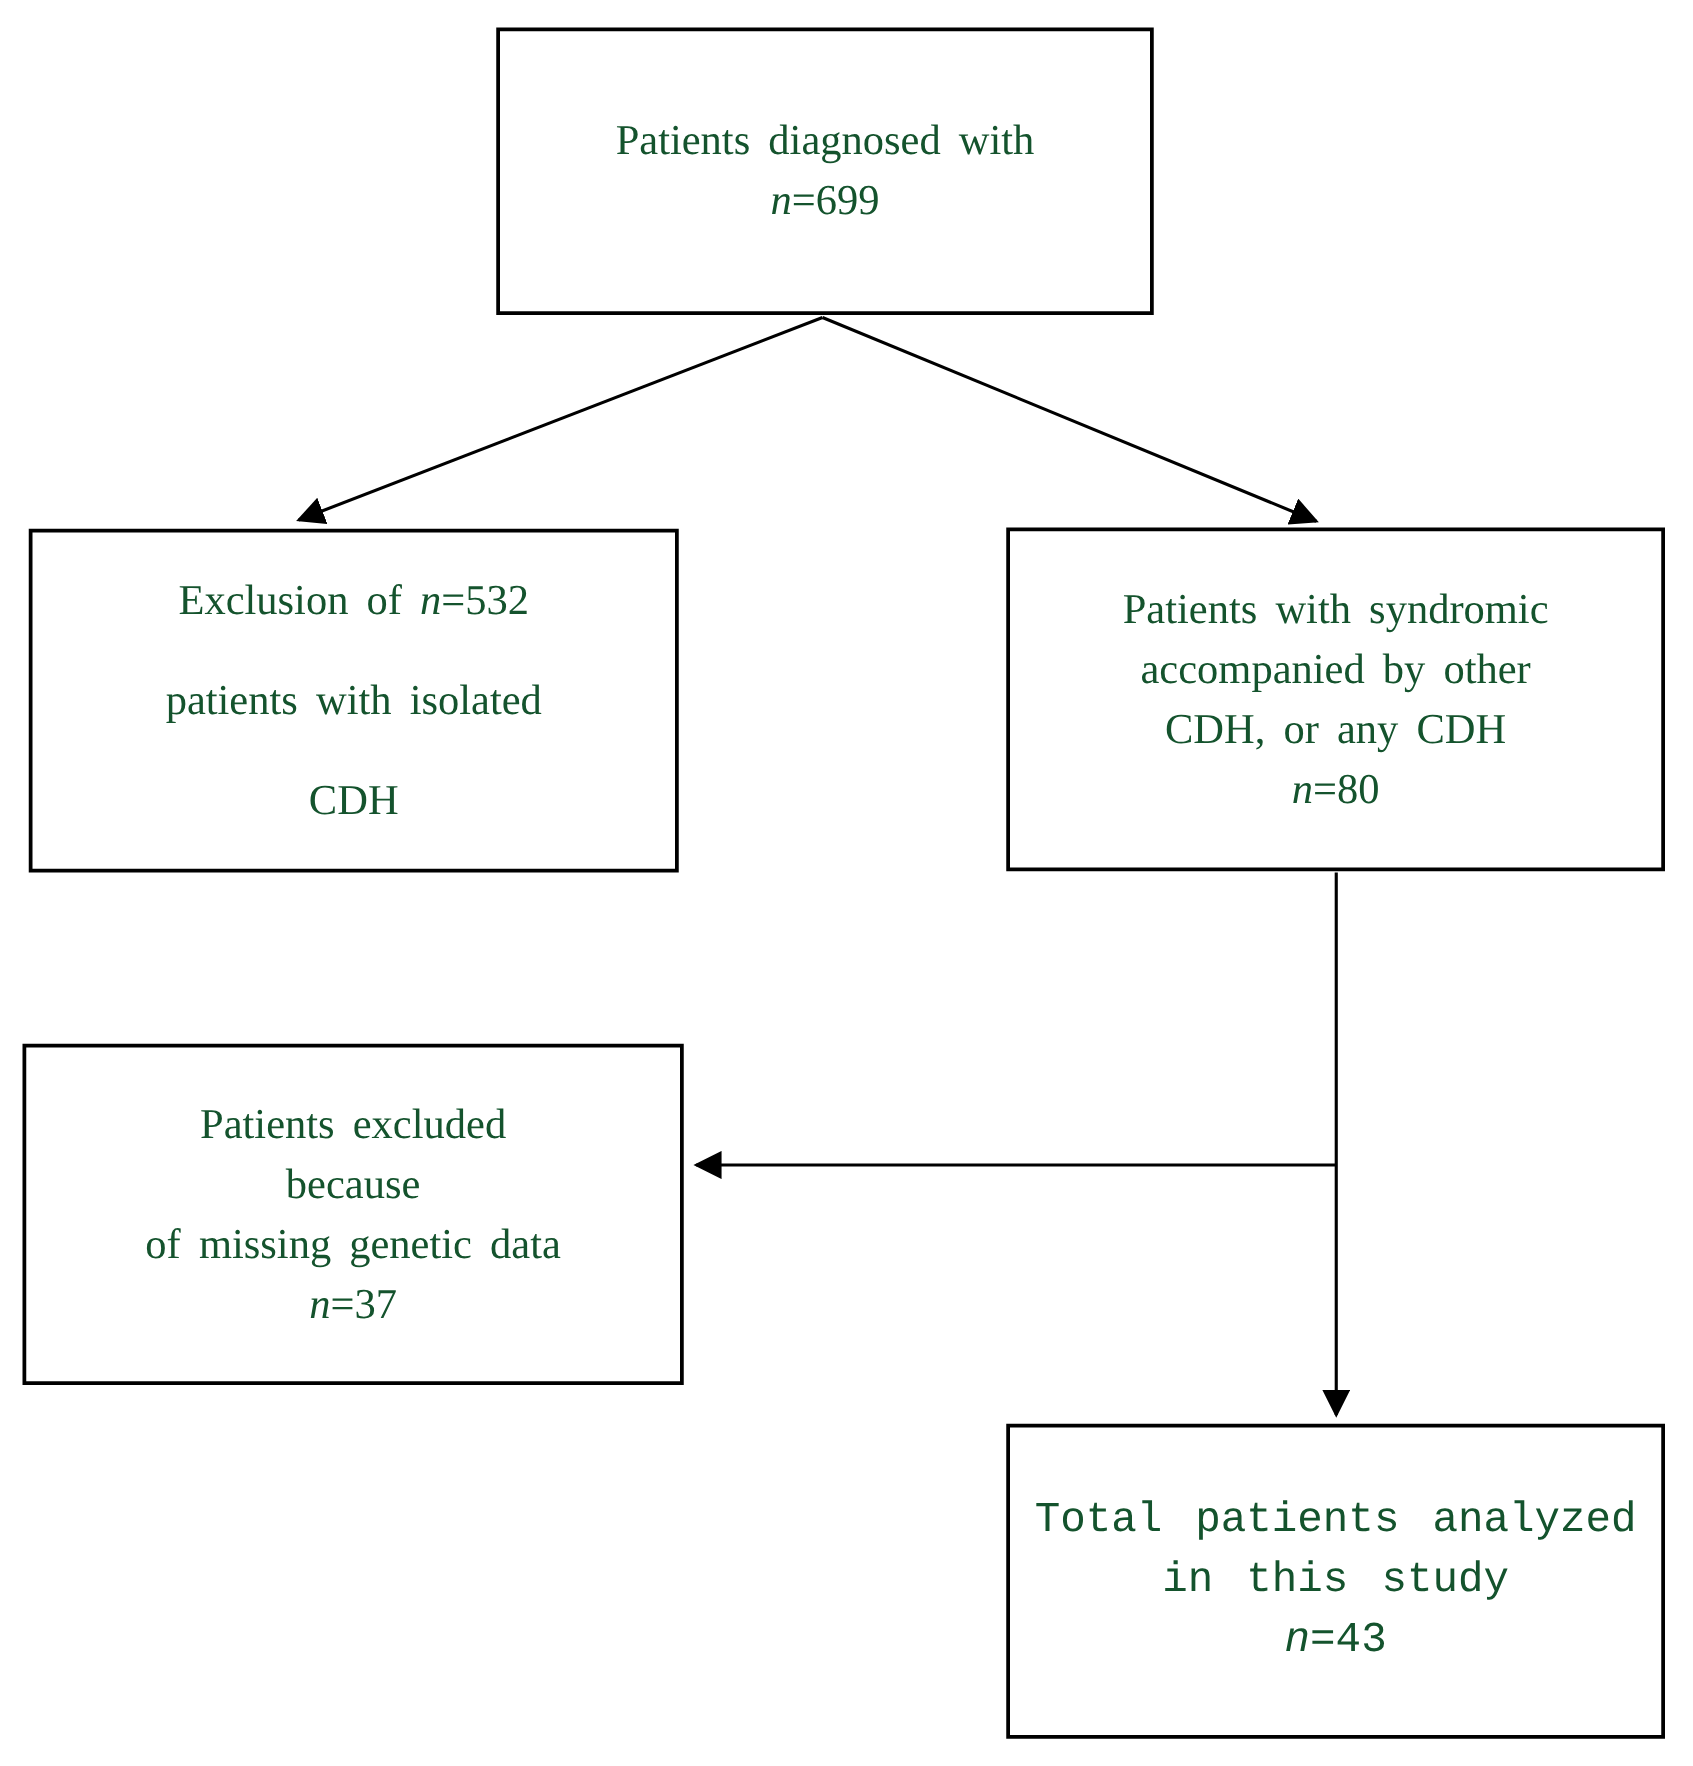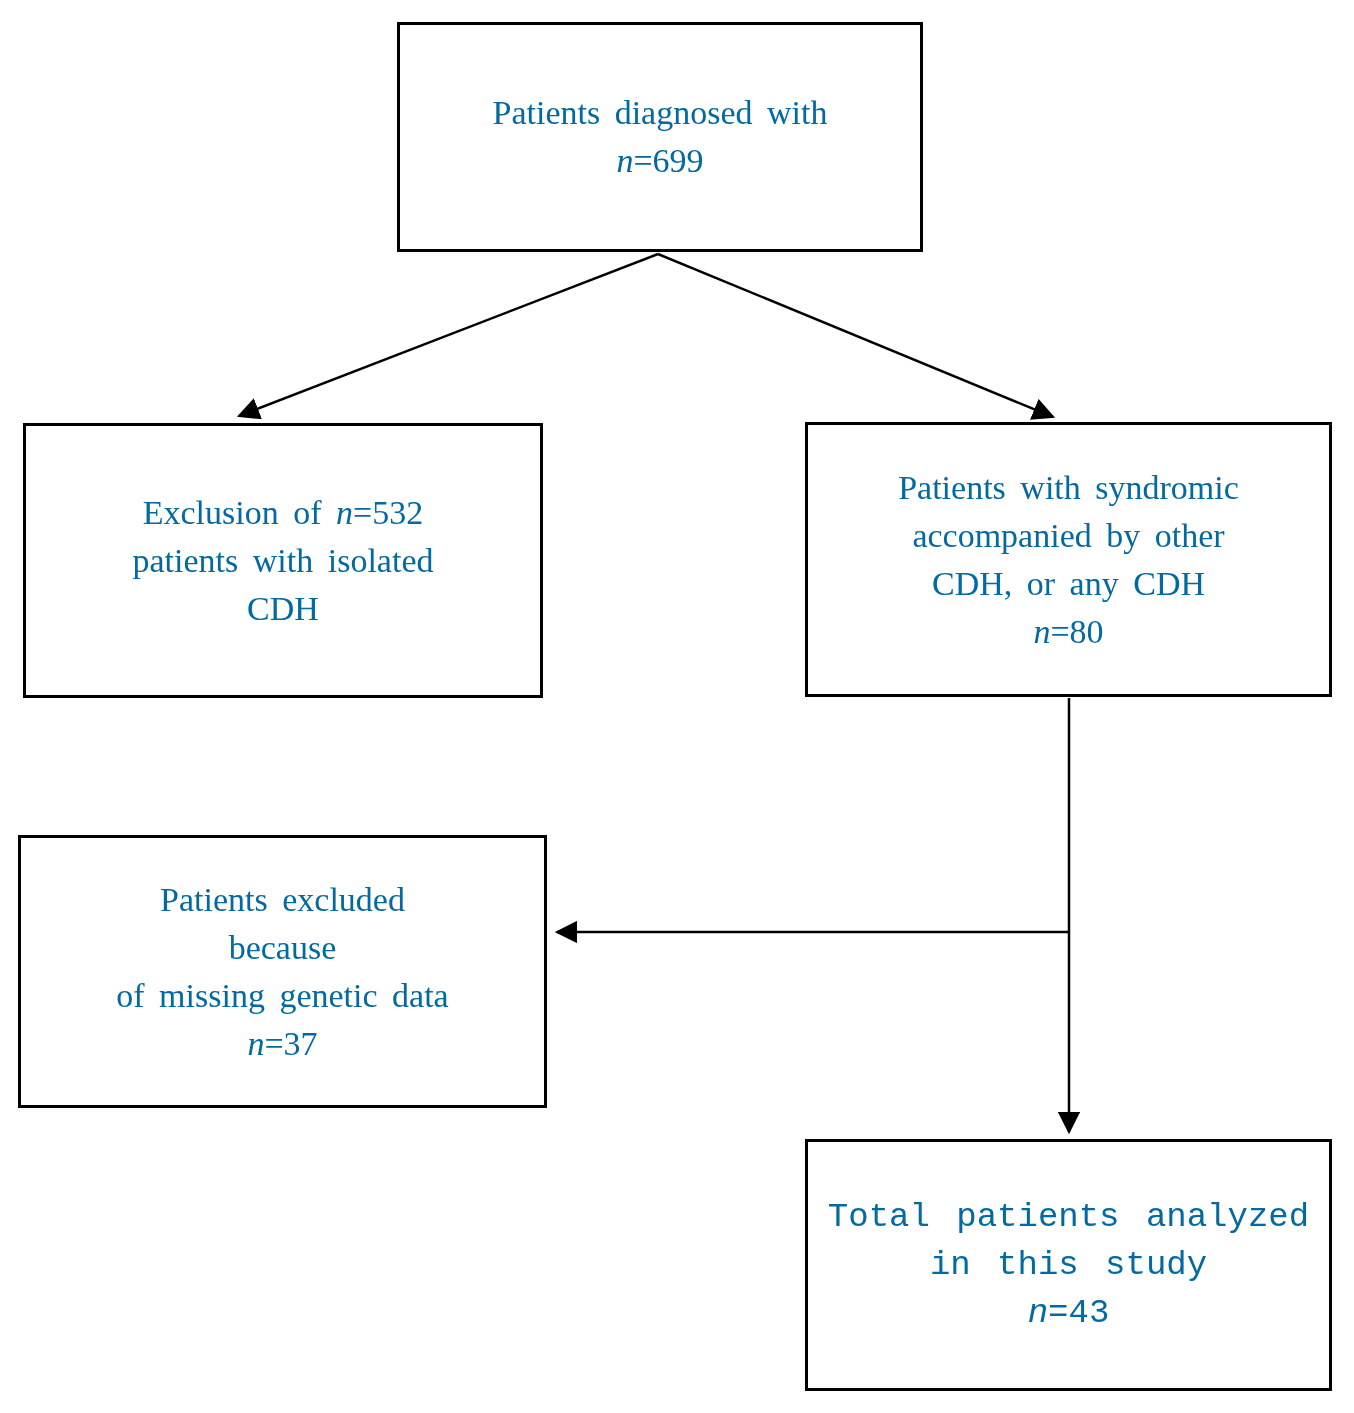--- a/index.html
+++ b/index.html
@@ -7,42 +7,42 @@
     margin: 0;
     padding: 0;
     background: #ffffff;
   }
   .canvas {
     position: relative;
     width: 1354px;
     height: 1413px;
     background: #ffffff;
     font-family: "Liberation Serif", "DejaVu Serif", serif;
-    color: #0369a1;
+    color: #14532d;
     overflow: hidden;
   }
   .flowbox {
     position: absolute;
     border: 3px solid #000000;
     background: #ffffff;
     display: flex;
     flex-direction: column;
     justify-content: center;
     align-items: center;
     text-align: center;
     font-size: 34px;
     line-height: 48px;
     word-spacing: 6px;
     box-sizing: border-box;
   }
   .flowbox .nvar {
     font-style: italic;
   }
   #box-diagnosed   { left: 397px; top: 22px;   width: 526px; height: 230px; }
-  #box-isolated    { left: 23px;  top: 423px;  width: 520px; height: 275px; }
+  #box-isolated    { left: 23px;  top: 423px;  width: 520px; height: 275px; gap: 32px; }
   #box-syndromic   { left: 805px; top: 422px;  width: 527px; height: 275px; }
   #box-missing     { left: 18px;  top: 795px;  width: 529px; height: 273px; margin-top: 40px; }
   #box-total       { left: 805px; top: 1139px; width: 527px; height: 252px; font-family: Liberation Mono, monospace; }
   .arrows {
     position: absolute;
     left: 0;
     top: 0;
     width: 1354px;
     height: 1413px;
     pointer-events: none;

